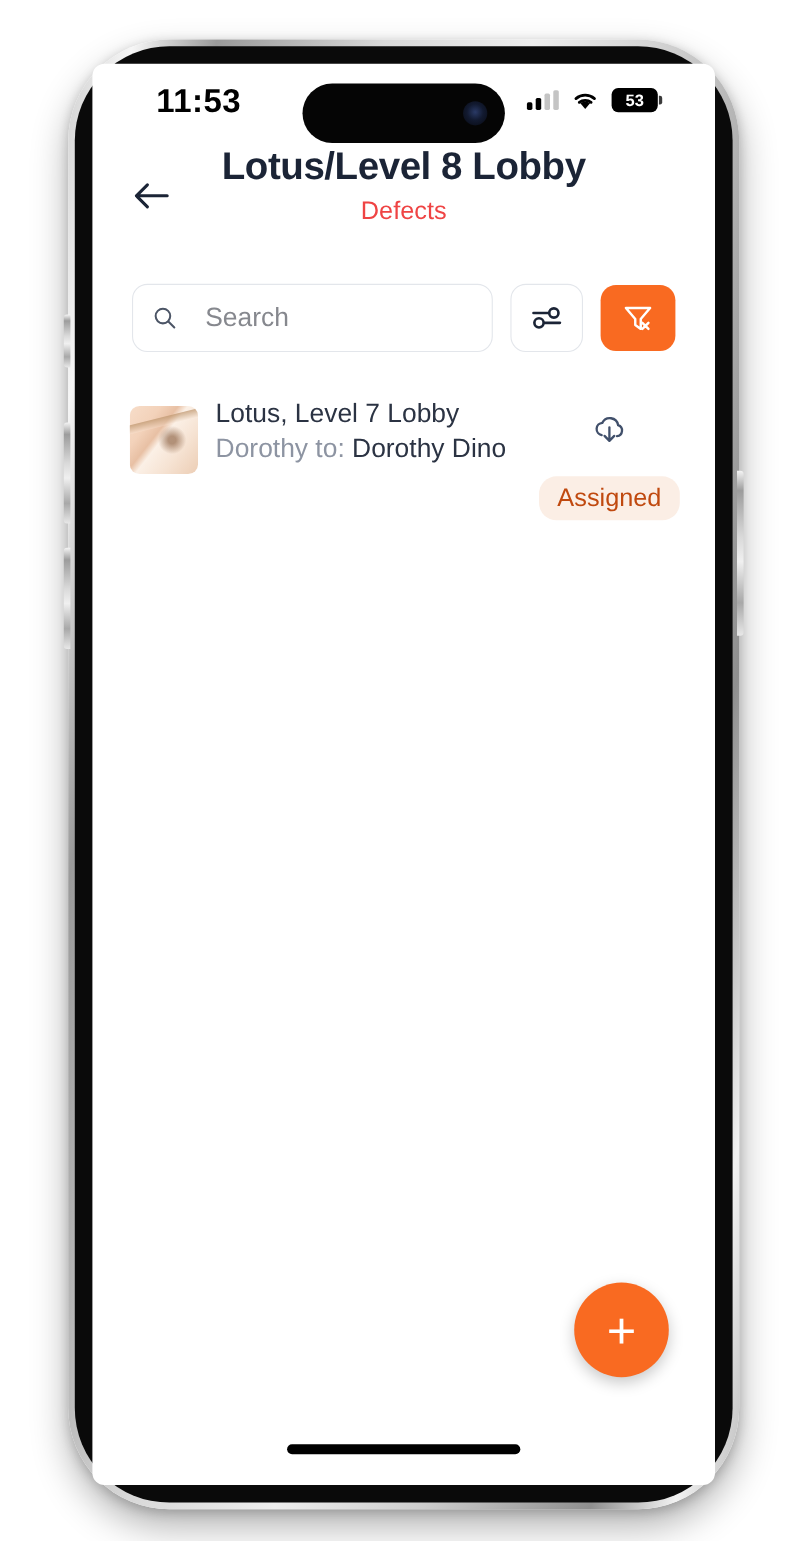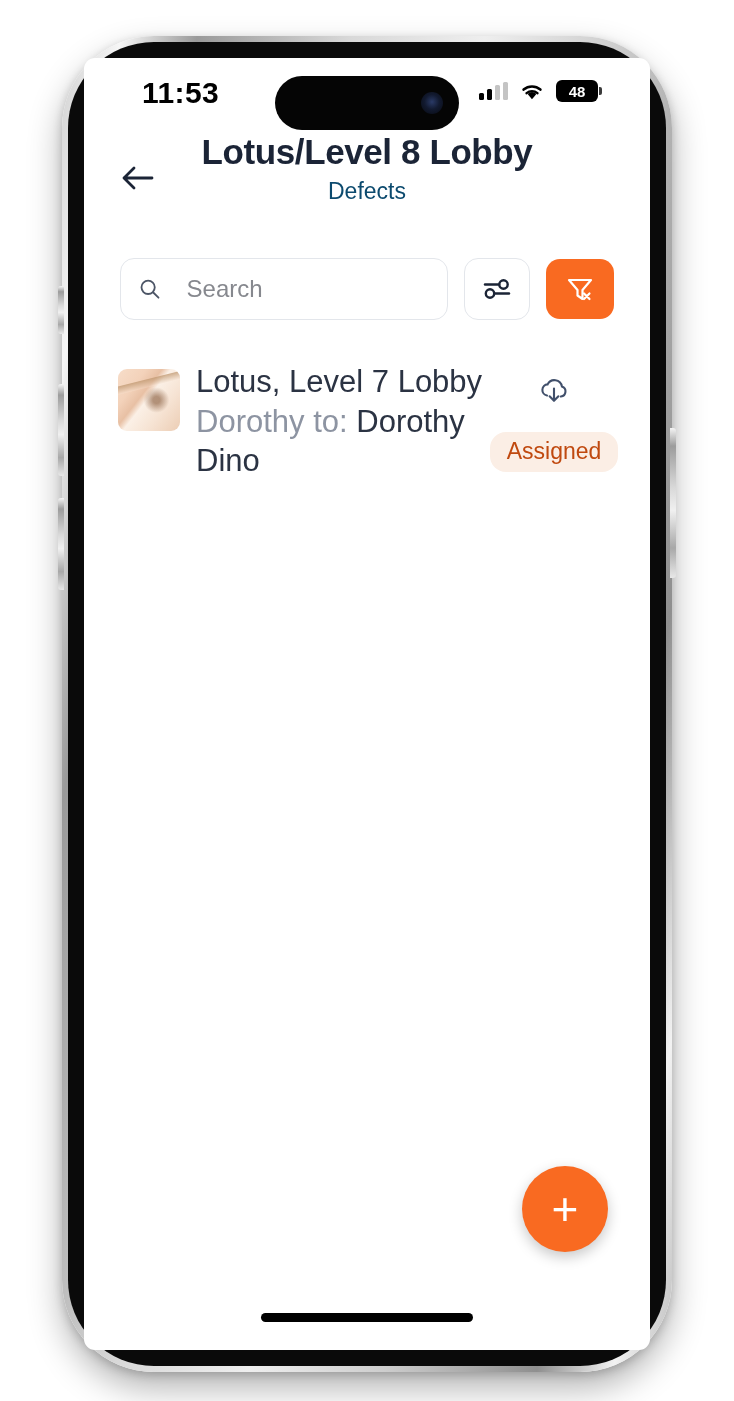--- a/index.html
+++ b/index.html
@@ -150,21 +150,21 @@
   #page-title {
     font-size: 35px;
     font-weight: bold;
     color: #1b2436;
     letter-spacing: -.4px;
     line-height: 1.15;
   }
   #page-subtitle {
     margin-top: 6px;
     font-size: 23px;
-    color: #0c4a6e;
+    color: #ef4444;
     font-weight: 500;
   }
 
   
   #search-row {
     position: absolute;
     left: 36px;
     right: 36px;
     top: 200px;
     display: flex;
@@ -244,21 +244,21 @@
     transform: rotate(-14deg);
   }
   .defect-info { flex: 1; padding-left: 16px; min-width: 0; }
   .defect-title {
     font-size: 24px;
     font-weight: bold;
     color: #1b2436;
     line-height: 1.28;
   }
   .defect-line {
-    font-size: 31px;
+    font-size: 24px;
     color: #2b3343;
     line-height: 1.28;
   }
   .defect-line .lbl { color: #8d94a2; }
   .defect-side {
     flex: none;
     width: 120px;
     display: flex;
     flex-direction: column;
     align-items: center;
@@ -332,21 +332,21 @@
               <i></i>
               <i></i>
               <i></i>
           </div>
           <svg width="26" height="19" viewBox="0 0 26 19">
             <path d="M13 17.2 L8.6 11.9 a6.9 6.9 0 0 1 8.8 0 Z" fill="#000"></path>
             <path d="M4.6 7.6 a13 13 0 0 1 16.8 0" stroke="#000" stroke-width="2.6" fill="none" stroke-linecap="round"></path>
             <path d="M7.6 11.1 a8.6 8.6 0 0 1 10.8 0" stroke="#000" stroke-width="2.5" fill="none" stroke-linecap="round"></path>
           </svg>
           <div id="battery-icon">
-            <span>48</span>
+            <span>53</span>
           </div>
         </div>
       </div>
 
       <div id="app-header">
         <div id="back-button">
           <svg width="34" height="28" viewBox="0 0 34 28">
             <path d="M13 4 L3 14 L13 24 M3 14 H31" stroke="#1b2436" stroke-width="2.8" fill="none" stroke-linecap="round" stroke-linejoin="round"></path>
           </svg>
         </div>

